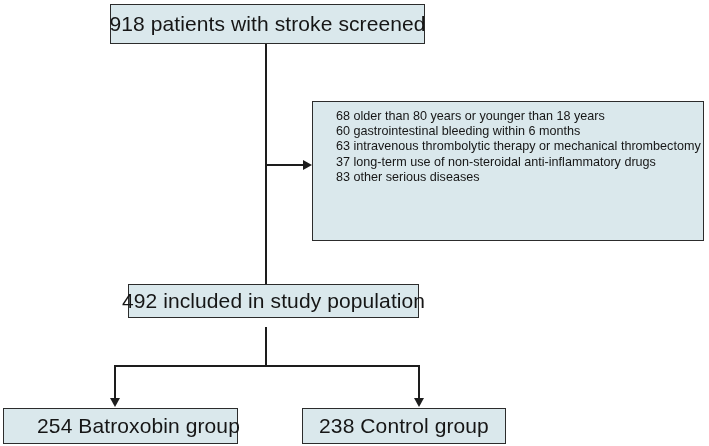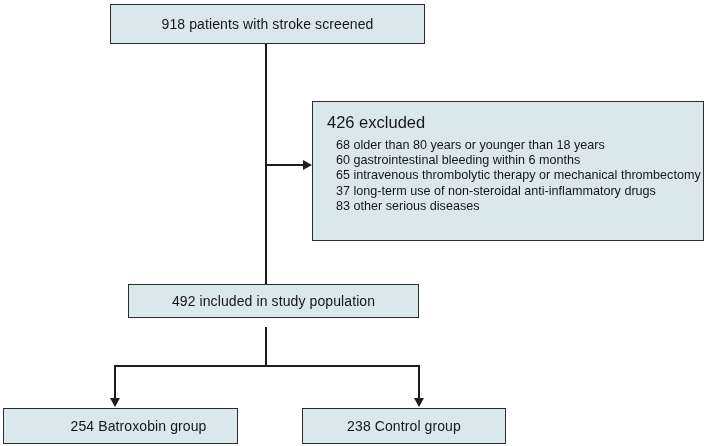--- a/index.html
+++ b/index.html
@@ -27,21 +27,21 @@
     box-sizing: border-box;
     background: #dae8ec;
     border: 1.6px solid #2c2c2c;
     display: flex;
     align-items: center;
   }
   .box-center {
     justify-content: center;
   }
   .box-label {
-    font-size: 14px;
+    font-size: 21px;
     letter-spacing: 0.1px;
     white-space: nowrap;
   }
 
   
   #box-screened {
     left: 110px;
     top: 4px;
     width: 315px;
     height: 40px;
@@ -127,25 +127,24 @@
     <span class="box-label">918 patients with stroke screened</span>
   </div>
 
   <div class="connector v-line" style="left:265px; top:44px; height:243px;"></div>
   <div class="arrow-head arrow-down" style="left:260.5px; top:284px;"></div>
 
   <div class="connector h-line" style="left:265px; top:164px; width:38px;"></div>
   <div class="arrow-head arrow-right" style="left:303px; top:159.5px;"></div>
 
   <div class="box" id="box-excluded">
-    <div class="excl-title">426 excluded</div>
     <ul class="excl-list">
       <li>68 older than 80 years or younger than 18 years</li>
       <li>60 gastrointestinal bleeding within 6 months</li>
-      <li>65 intravenous thrombolytic therapy or mechanical thrombectomy</li>
+      <li>63 intravenous thrombolytic therapy or mechanical thrombectomy</li>
       <li>37 long-term use of non-steroidal anti-inflammatory drugs</li>
       <li>83 other serious diseases</li>
     </ul>
   </div>
 
   <div class="box box-center" id="box-included">
     <span class="box-label">492 included in study population</span>
   </div>
 
   <div class="connector v-line" style="left:265px; top:327px; height:39px;"></div>

